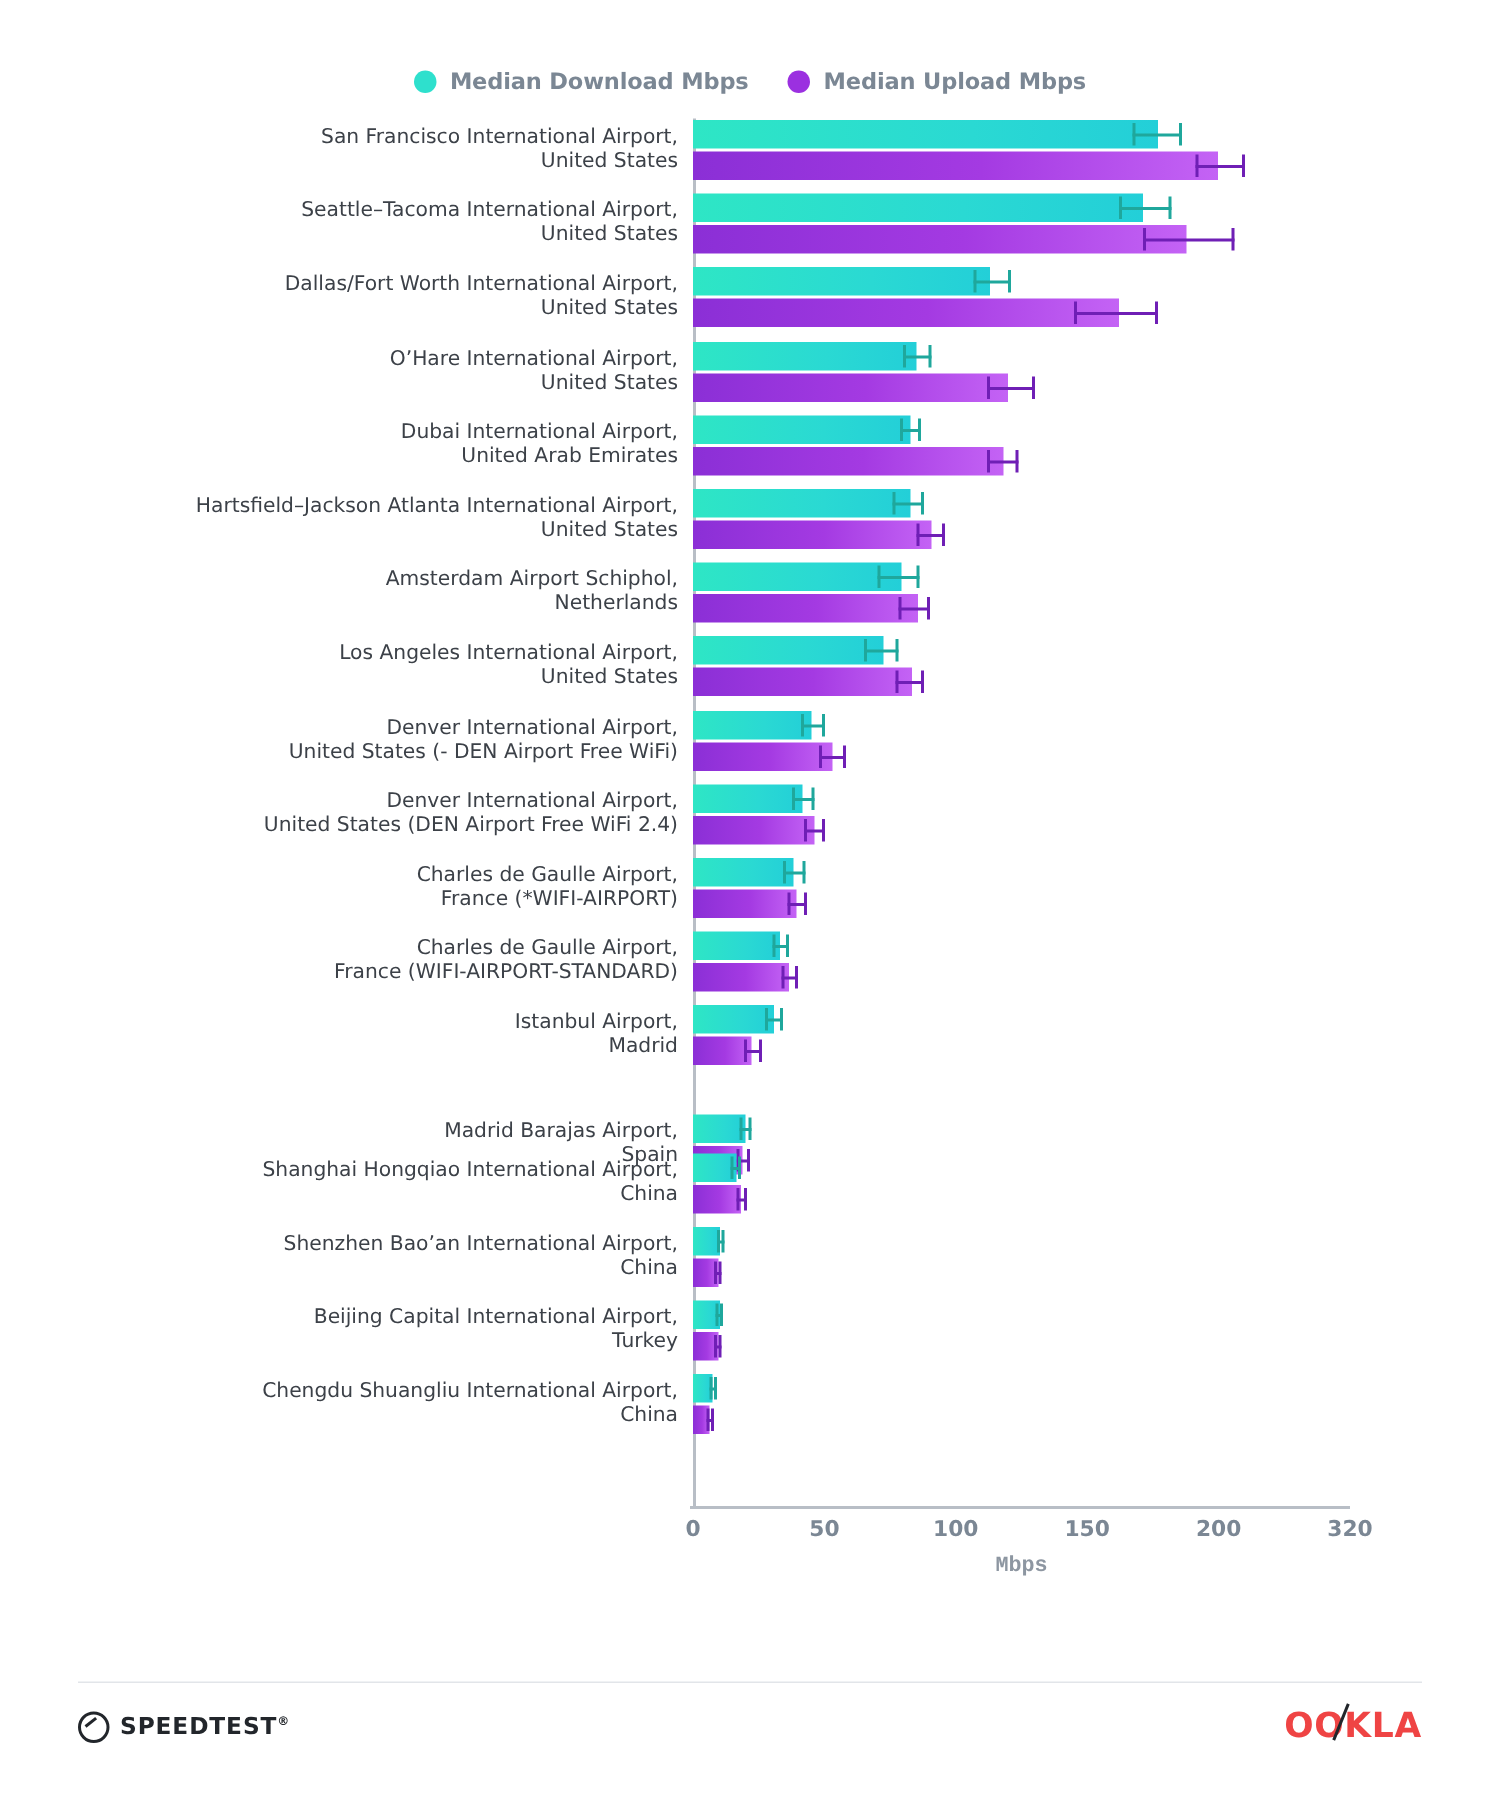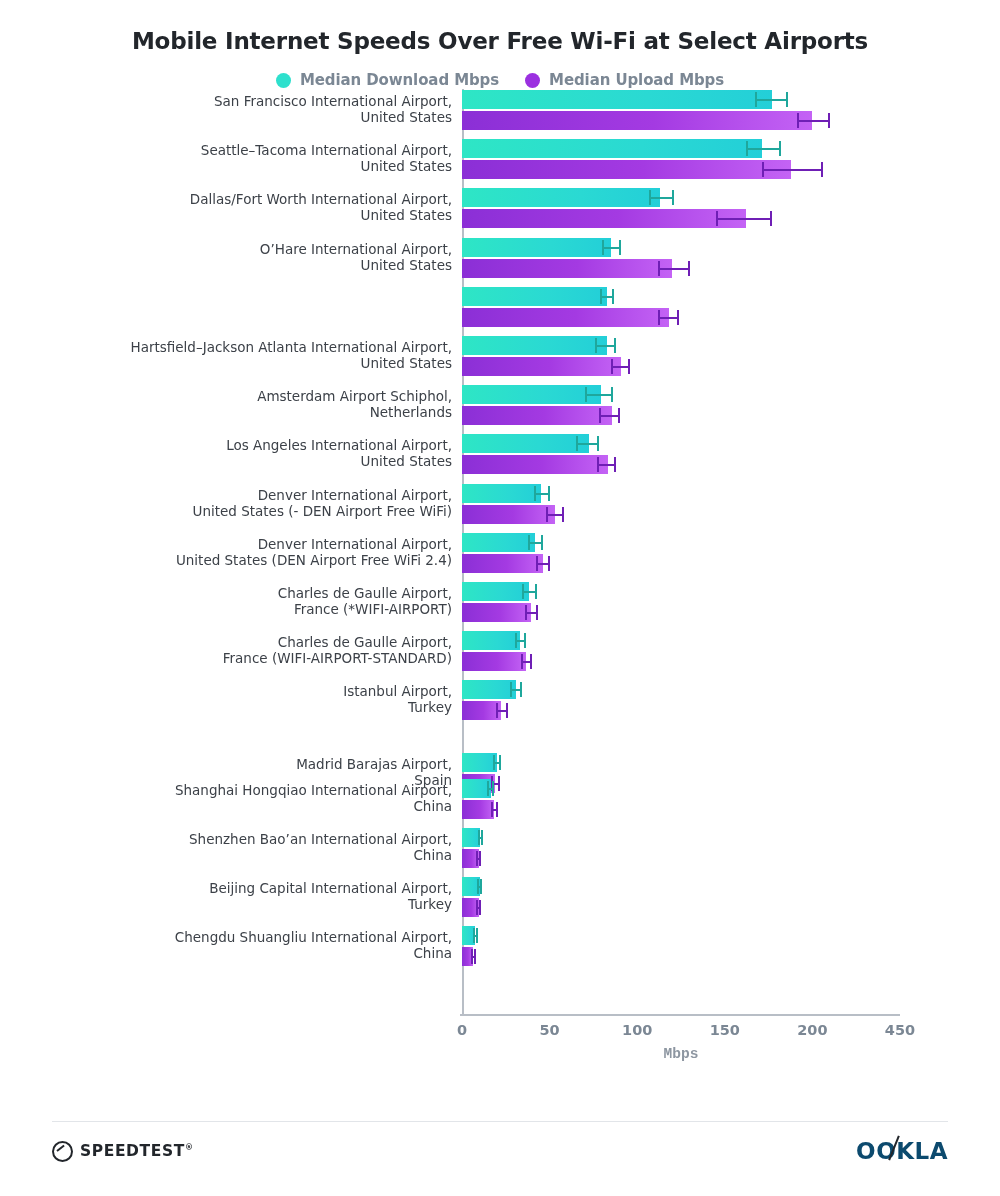--- a/index.html
+++ b/index.html
@@ -61,21 +61,21 @@
   .legend-label {
     font-size: 15px;
     color: #7b8794;
     font-weight: bold;
     letter-spacing: -0.1px;
   }
 
   
   .chart-wrap {
     position: relative;
-    margin-top: 0;
+    margin-top: 16px;
     height: 930px;
   }
   .plot {
     position: absolute;
     left: 462px;
     top: 0;
     width: 438px;     
     height: 925px;
   }
   .axis-line {
@@ -234,40 +234,39 @@
     color: #22262b;
   }
   .brand-left .word sup {
     font-size: 8px;
     vertical-align: super;
   }
   .brand-right {
     font-size: 23px;
     font-weight: bold;
     letter-spacing: 0.5px;
-    color: #0c4a6e;
+    color: #ef4444;
     position: relative;
     display: flex;
     align-items: center;
   }
   .brand-right .slash {
     position: absolute;
     left: 37px;
     top: -3px;
     width: 2px;
     height: 26px;
     background: #22262b;
     transform: rotate(22deg);
   }
 </style>
 </head>
 <body>
 
 <div class="header">
-  <div class="title">Mobile Internet Speeds Over Free Wi-Fi at Select Airports</div>
 </div>
 
 <div class="legend" id="legend">
     <div class="legend-item">
       <span class="legend-dot" style="background: rgb(46, 224, 205);"></span>
       <span class="legend-label">Median Download Mbps</span>
     </div>
     <div class="legend-item">
       <span class="legend-dot" style="background: rgb(155, 48, 224);"></span>
       <span class="legend-label">Median Upload Mbps</span>
@@ -336,20 +335,22 @@
             <div class="cap right"></div>
           </div>
           <div class="bar upload" title="Median Upload Mbps: 120" style="width: 210.24px;"></div>
           <div class="err upload" style="left: 196.224px; width: 31.536px;">
             <div class="line"></div>
             <div class="cap left"></div>
             <div class="cap right"></div>
           </div>
         </div>
         <div class="row" style="top: 196.8px;">
+          <div class="cat-label">Dubai International Airport,
+United Arab Emirates</div>
           <div class="bar download" title="Median Download Mbps: 83" style="width: 145.416px;"></div>
           <div class="err download" style="left: 138.408px; width: 14.016px;">
             <div class="line"></div>
             <div class="cap left"></div>
             <div class="cap right"></div>
           </div>
           <div class="bar upload" title="Median Upload Mbps: 118" style="width: 206.736px;"></div>
           <div class="err upload" style="left: 196.224px; width: 21.024px;">
             <div class="line"></div>
             <div class="cap left"></div>
@@ -463,21 +464,21 @@
           </div>
           <div class="bar upload" title="Median Upload Mbps: 36.5" style="width: 63.948px;"></div>
           <div class="err upload" style="left: 58.692px; width: 11.388px;">
             <div class="line"></div>
             <div class="cap left"></div>
             <div class="cap right"></div>
           </div>
         </div>
         <div class="row" style="top: 590.4px;">
           <div class="cat-label">Istanbul Airport,
-Turkey</div>
+Madrid</div>
           <div class="bar download" title="Median Download Mbps: 31" style="width: 54.312px;"></div>
           <div class="err download" style="left: 48.18px; width: 12.264px;">
             <div class="line"></div>
             <div class="cap left"></div>
             <div class="cap right"></div>
           </div>
           <div class="bar upload" title="Median Upload Mbps: 22.5" style="width: 39.42px;"></div>
           <div class="err upload" style="left: 34.164px; width: 11.388px;">
             <div class="line"></div>
             <div class="cap left"></div>
@@ -567,21 +568,21 @@
       </div>
   </div>
   <div class="xaxis">
     <div class="baseline"></div>
     <div id="ticks">
         <div class="tick" style="left: 0px;">0</div>
         <div class="tick" style="left: 87.6px;">50</div>
         <div class="tick" style="left: 175.2px;">100</div>
         <div class="tick" style="left: 262.8px;">150</div>
         <div class="tick" style="left: 350.4px;">200</div>
-        <div class="tick" style="left: 438px;">450</div>
+        <div class="tick" style="left: 438px;">320</div>
       </div>
     <div class="xlabel">Mbps</div>
   </div>
 </div>
 
 <div class="footer-rule"></div>
 <div class="footer">
   <div class="brand-left">
     <span class="mark"></span>
     <span class="word"><span>SPEEDTEST</span><sup>®</sup></span>

